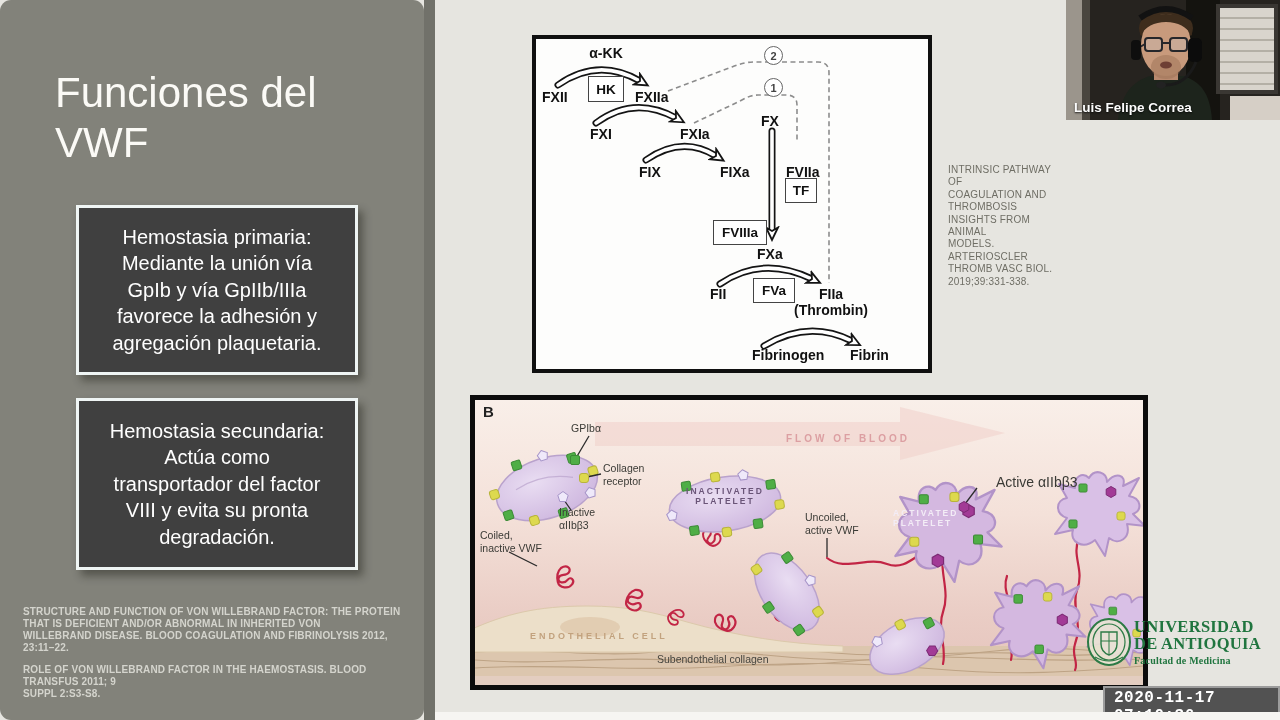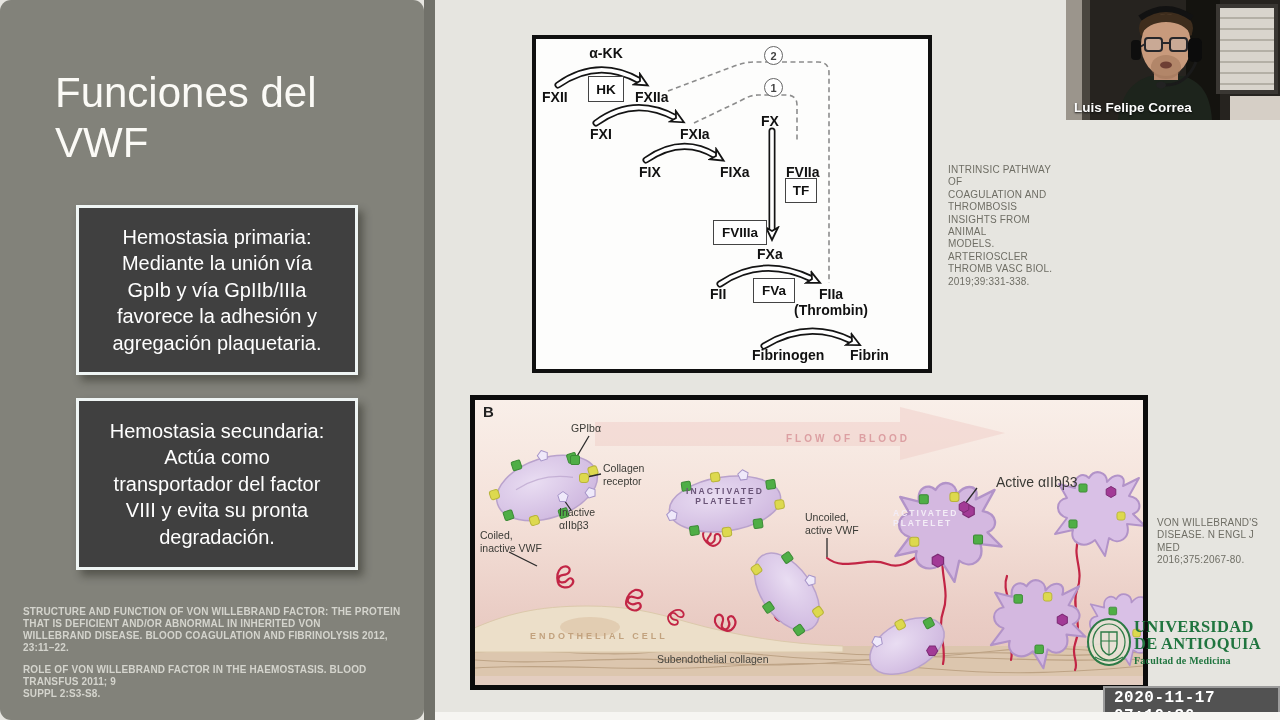--- a/index.html
+++ b/index.html
@@ -309,23 +309,20 @@
     <div id="lbl-inactivated" class="dlabel preline">INACTIVATED
 PLATELET</div>
     <div class="dlabel preline" style="left:330px;top:111px;">Uncoiled,
 active VWF</div>
     <div id="lbl-activated" class="dlabel preline">ACTIVATED
 PLATELET</div>
     <div class="dlabel" style="left:478px;top:74px;font-size:14px;margin-left:43px;">Active αIIbβ3</div>
     <div id="lbl-endothelial" class="dlabel">ENDOTHELIAL CELL</div>
     <div id="lbl-subendo" class="dlabel">Subendothelial collagen</div>
   </div>
-  <div id="citation-platelet" class="citation preline">VON WILLEBRAND'S
-DISEASE. N ENGL J MED
-2016;375:2067-80.</div>
 
   <div id="webcam">
     <svg width="214" height="120" viewBox="0 0 214 120">
       <rect width="214" height="120" fill="#26231f"></rect>
       <rect x="0" y="0" width="16" height="120" fill="#9b958c"></rect>
       <rect x="16" y="0" width="8" height="120" fill="#4a463f"></rect>
       <rect x="120" y="0" width="34" height="120" fill="#14130f"></rect>
       <g>
         <rect x="152" y="6" width="58" height="86" fill="#d9d5cd" stroke="#3a3733" stroke-width="4"></rect>
         <g stroke="#b4b0a6" stroke-width="2">

